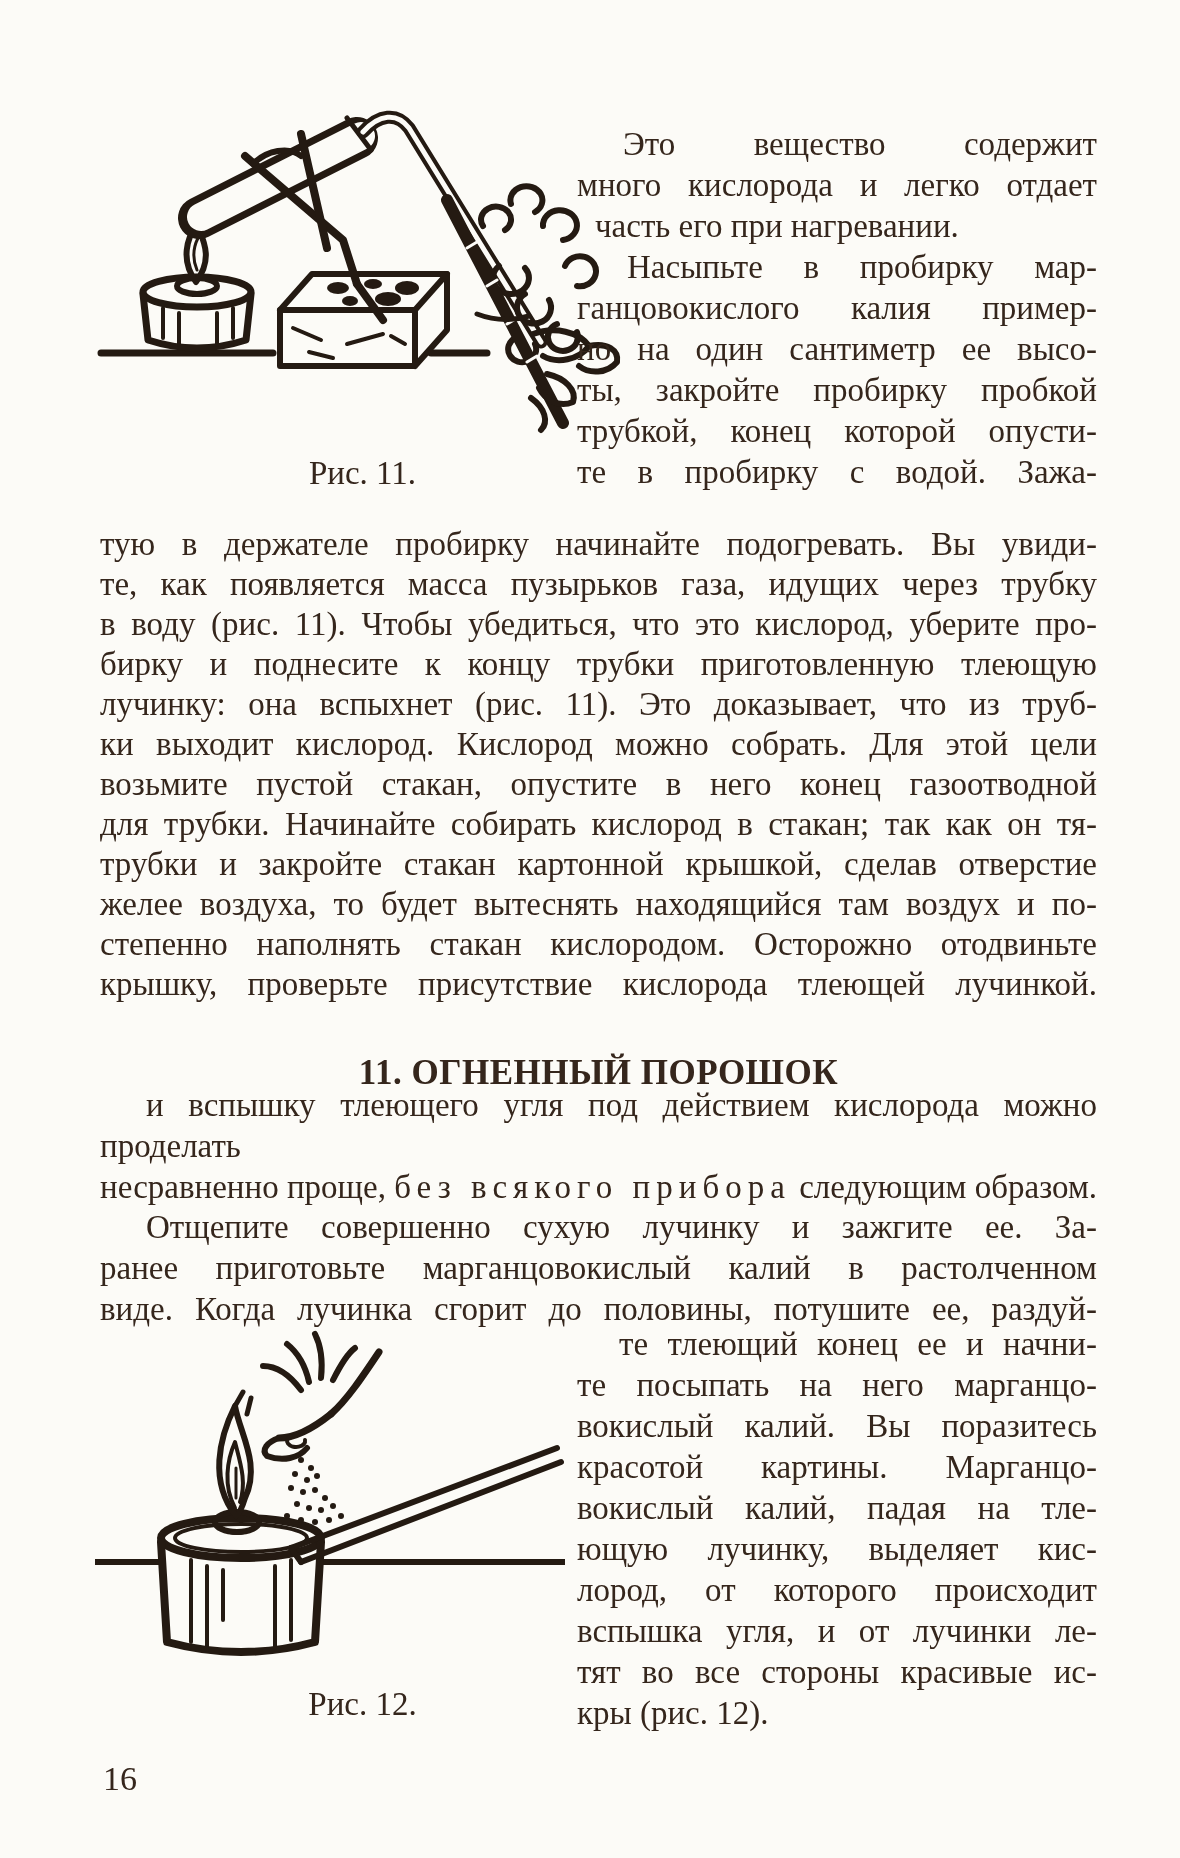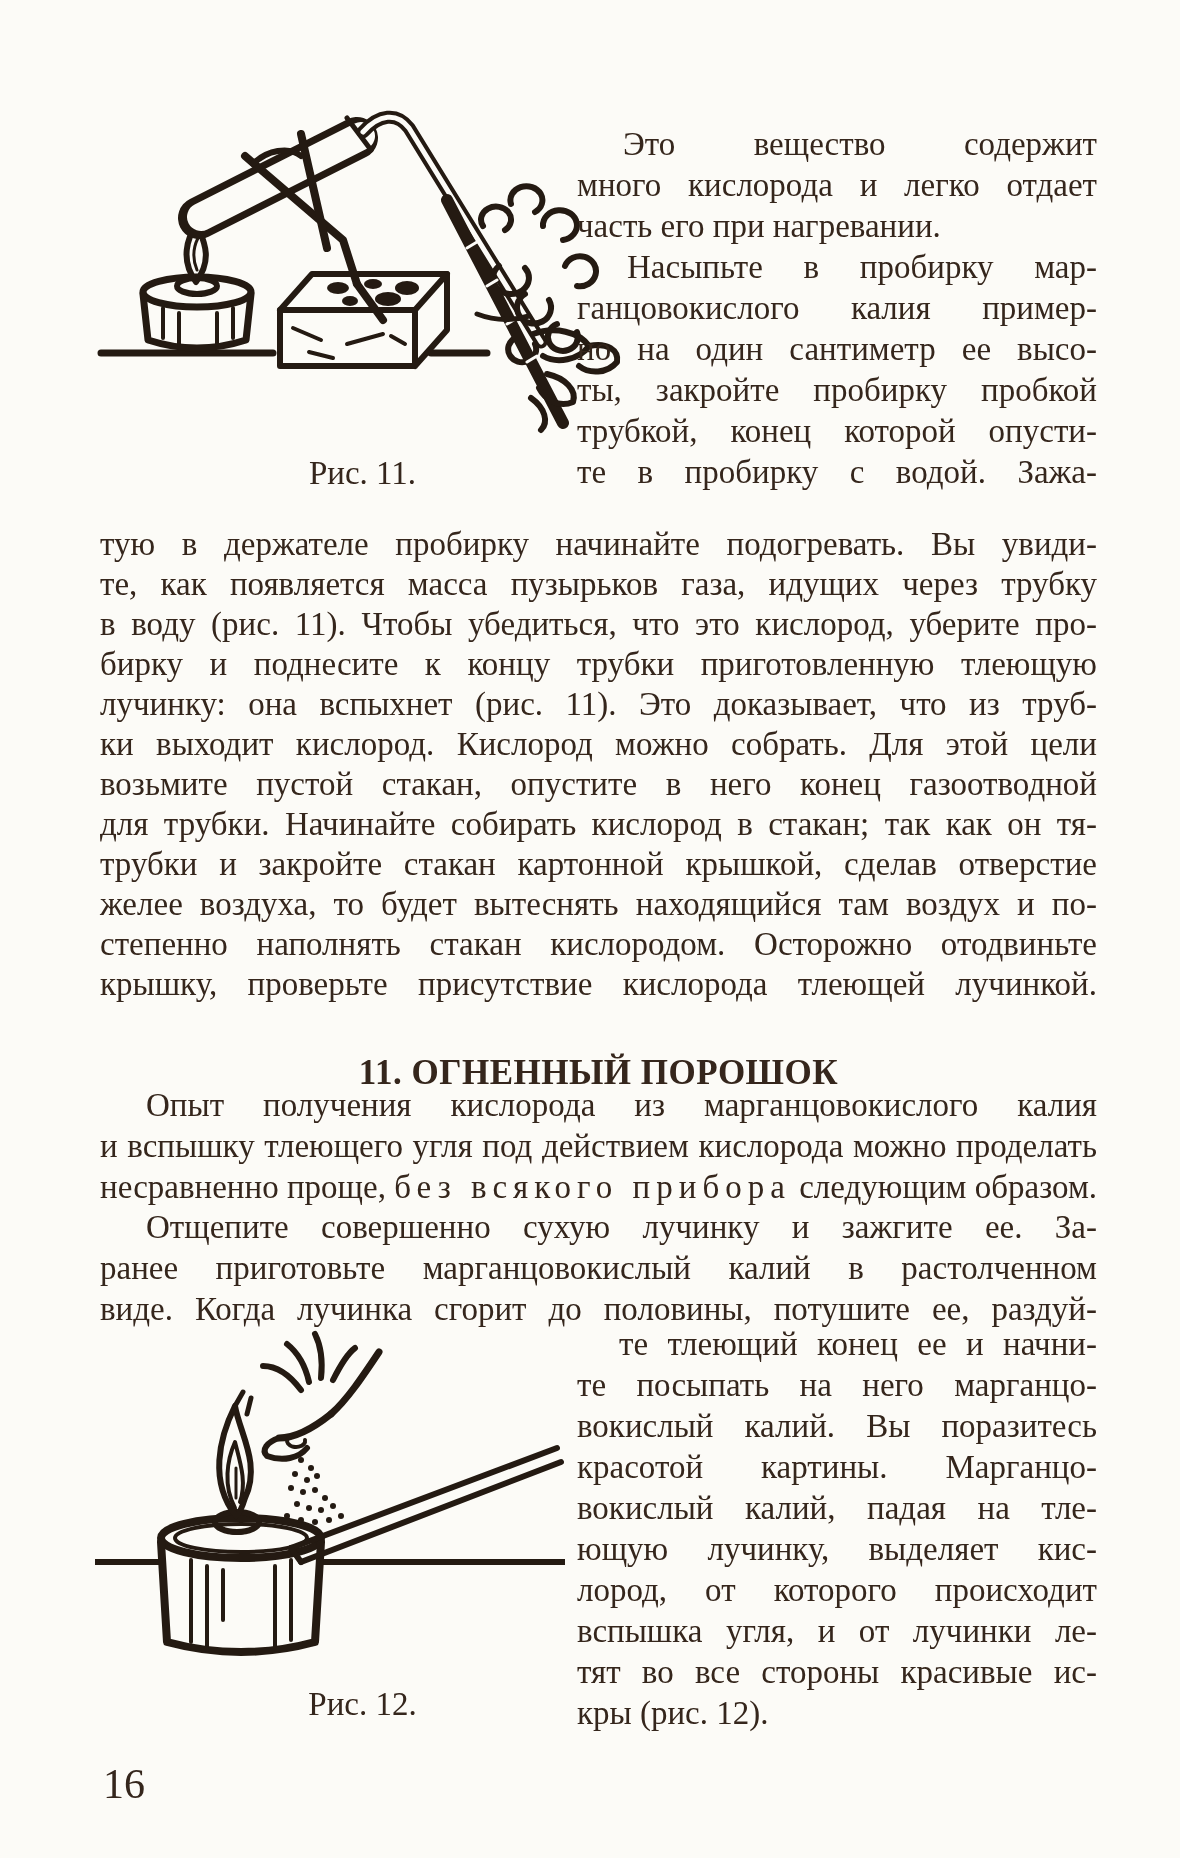--- a/index.html
+++ b/index.html
@@ -12,40 +12,40 @@
     color:#35261c;
     font-family:"Liberation Serif","DejaVu Serif",serif;
     overflow:hidden;
   }
   .txt{position:absolute;font-size:33px;line-height:41px;}
   .tline{white-space:nowrap;font-family:Liberation Serif, serif;}
   .jl .tline{white-space:normal;text-align:justify;text-align-last:justify;}
   
   .col1{left:577px;top:124px;width:520px;}
   .col1 .tline:nth-child(1){text-indent:46px;}
-  .col1 .tline:nth-child(3){text-align-last:left;}
+  .col1 .tline:nth-child(3){text-align-last:left;margin-left:18px;}
   .col1 .tline:nth-child(4){text-indent:50px;}
   
   .para1{left:100px;top:524px;width:997px;line-height:40px;}
   
   .heading{left:100px;top:1052px;width:997px;text-align:center;
            font-weight:bold;font-size:35px;letter-spacing:.5px;}
   .para2{left:100px;top:1085px;width:997px;}
   .para2 .tline:nth-child(1){text-indent:46px;}
   .spaced{letter-spacing:6px;}
   .para3{left:100px;top:1207px;width:997px;}
   .para3 .tline:nth-child(1){text-indent:46px;}
   
   .col2{left:577px;top:1324px;width:520px;}
   .col2 .tline:nth-child(1){margin-left:42px;}
   .col2 .tline:nth-child(10){text-align-last:left;}
   .caption{position:absolute;font-size:33px;text-align:center;}
   .cap11{left:180px;top:455px;width:365px;}
   .cap12{left:180px;top:1686px;width:365px;}
-  .pagenum{position:absolute;left:103px;top:1760px;font-size:42px;}
+  .pagenum{position:absolute;left:103px;top:1760px;font-size:34px;}
   .fig{position:absolute;}
   .fig11{left:95px;top:98px;width:545px;height:350px;}
   .fig12{left:95px;top:1320px;width:470px;height:358px;}
   .fig svg{display:block;width:100%;height:100%;}
 </style>
 </head>
 <body>
 
 <div class="page">
 
@@ -192,21 +192,20 @@
       <div class="tline">для трубки. Начинайте собирать кислород в стакан; так как он тя-</div>
       <div class="tline">трубки и закройте стакан картонной крышкой, сделав отверстие</div>
       <div class="tline">желее воздуха, то будет вытеснять находящийся там воздух и по-</div>
       <div class="tline">степенно наполнять стакан кислородом. Осторожно отодвиньте</div>
       <div class="tline">крышку, проверьте присутствие кислорода тлеющей лучинкой.</div>
     </div>
 
   <div class="txt heading">11. ОГНЕННЫЙ ПОРОШОК</div>
 
   <div class="txt jl para2">
-    <div class="tline">Опыт получения кислорода из марганцовокислого калия</div>
     <div class="tline">и вспышку тлеющего угля под действием кислорода можно проделать</div>
     <div class="tline"><span>несравненно проще,</span> <span class="spaced">без всякого прибора</span> <span>следующим образом.</span></div>
   </div>
 
   <div class="txt jl para3">
       <div class="tline">Отщепите совершенно сухую лучинку и зажгите ее. За-</div>
       <div class="tline">ранее приготовьте марганцовокислый калий в растолченном</div>
       <div class="tline">виде. Когда лучинка сгорит до половины, потушите ее, раздуй-</div>
     </div>
 

